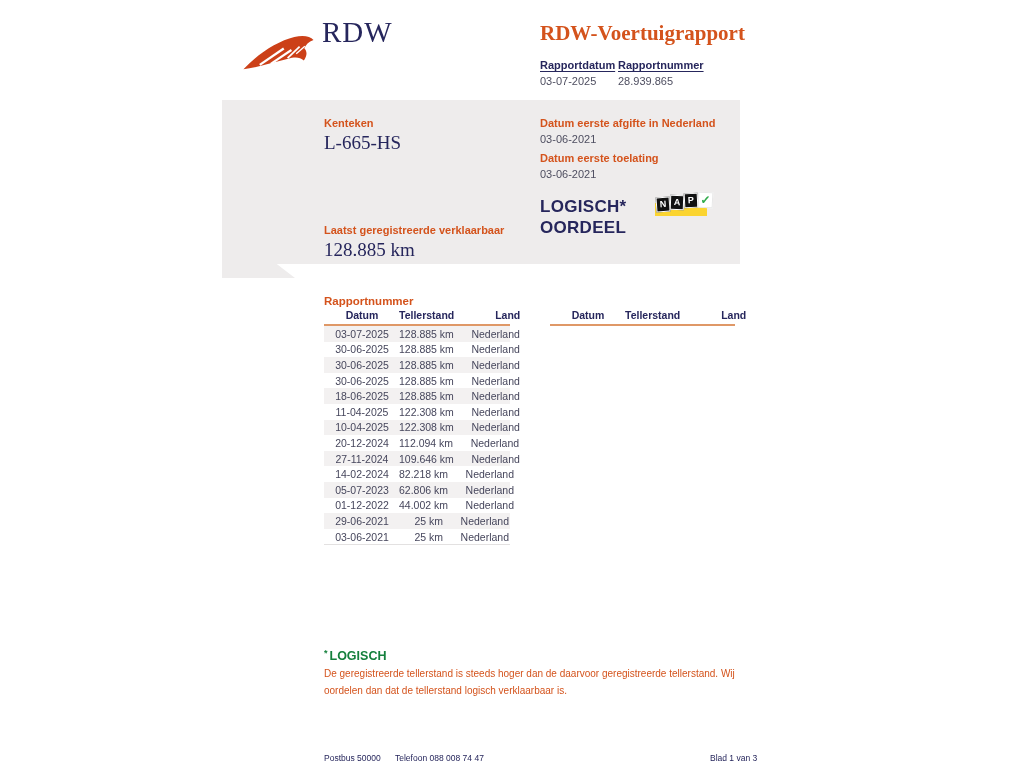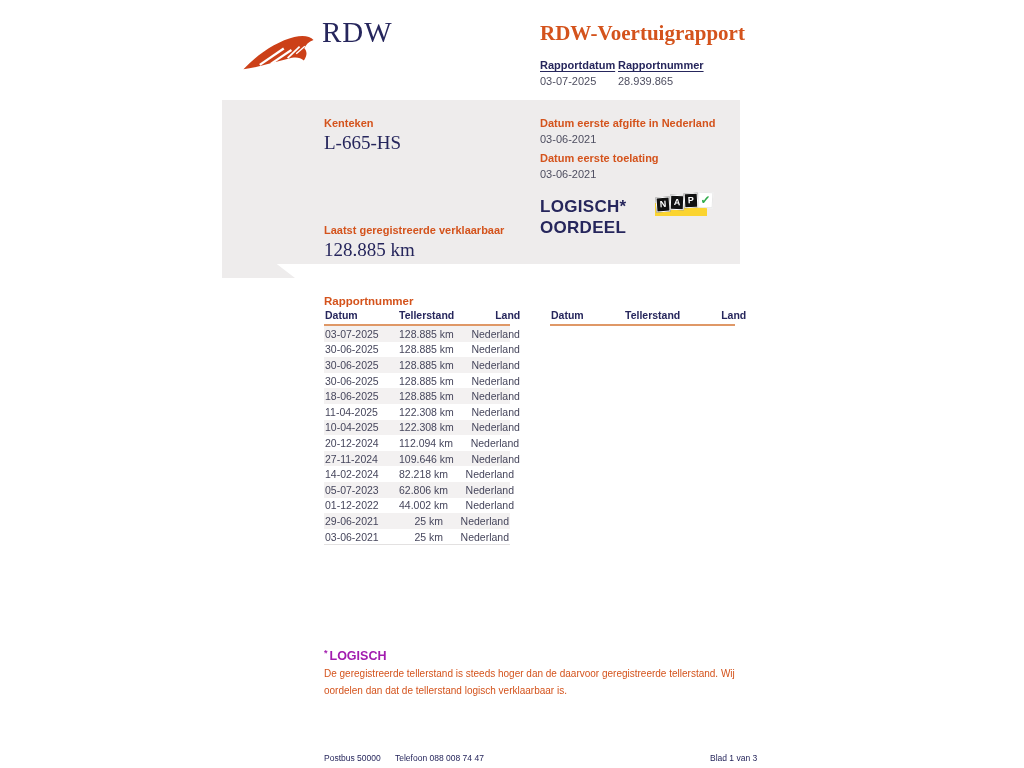--- a/index.html
+++ b/index.html
@@ -64,30 +64,30 @@
   
   .section-title{left:324px;top:295px;font-size:11.5px;font-weight:bold;color:#d4531c;}
   .odo-table{top:309px;}
   .odo-table .thead{
     display:flex;padding-bottom:3px;border-bottom:2px solid #df9867;
     font-size:10.5px;font-weight:bold;color:#26265c;
   }
   .trow{display:flex;height:15.6px;align-items:center;font-size:10.5px;color:#46465c;}
   .trow.odd{background:#f3f1f1;}
   .tcell,.hcell{white-space:nowrap;}
-  .c0{flex:0 0 74px;text-align:left;padding-left:1px;}
+  .c0{flex:0 0 74px;text-align:center;padding-left:1px;}
   .c1{flex:1 1 auto;text-align:right;}
   .c2{flex:0 0 66px;text-align:right;padding-right:1px;}
   .table-left{left:324px;width:186px;}
   .table-right{left:550px;width:185px;}
   .rows{border-bottom:1px solid #e3e1e1;}
 
   
   .footnote-title{
-    left:324px;top:648px;font-size:12.5px;font-weight:bold;color:#a21caf;
+    left:324px;top:648px;font-size:12.5px;font-weight:bold;color:#15803d;
   }
   .footnote-ast{font-size:9px;vertical-align:4px;margin-right:2px;}
   .footnote-text{
     left:324px;top:666px;width:434px;font-size:10px;line-height:16.5px;color:#d4531c;
   }
 
   
   .footer-item{top:753px;font-size:8.5px;color:#26265c;}
   .footer-address{left:324px;}
   .footer-phone{left:395px;}

